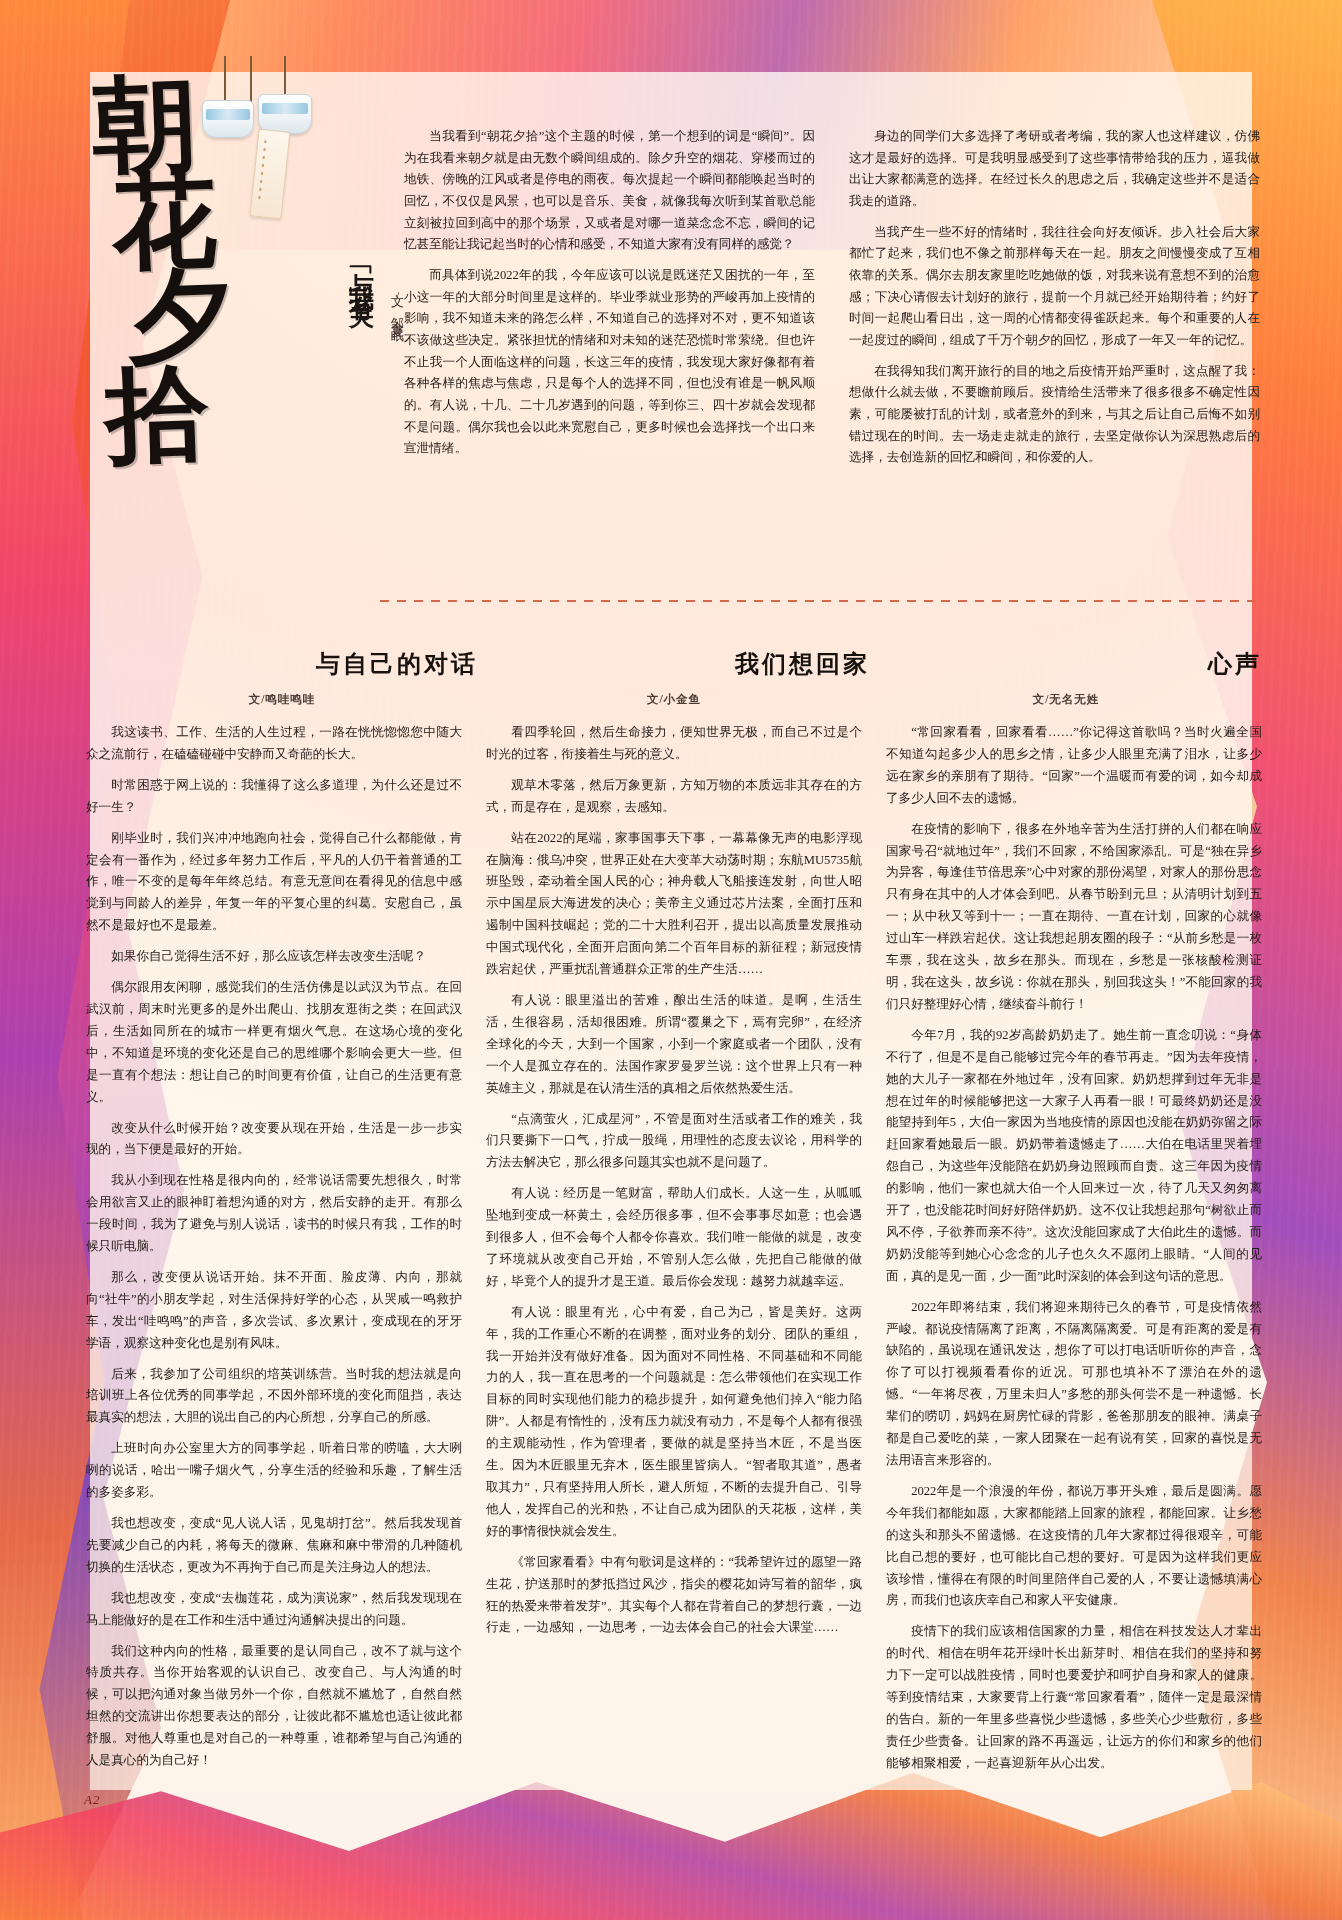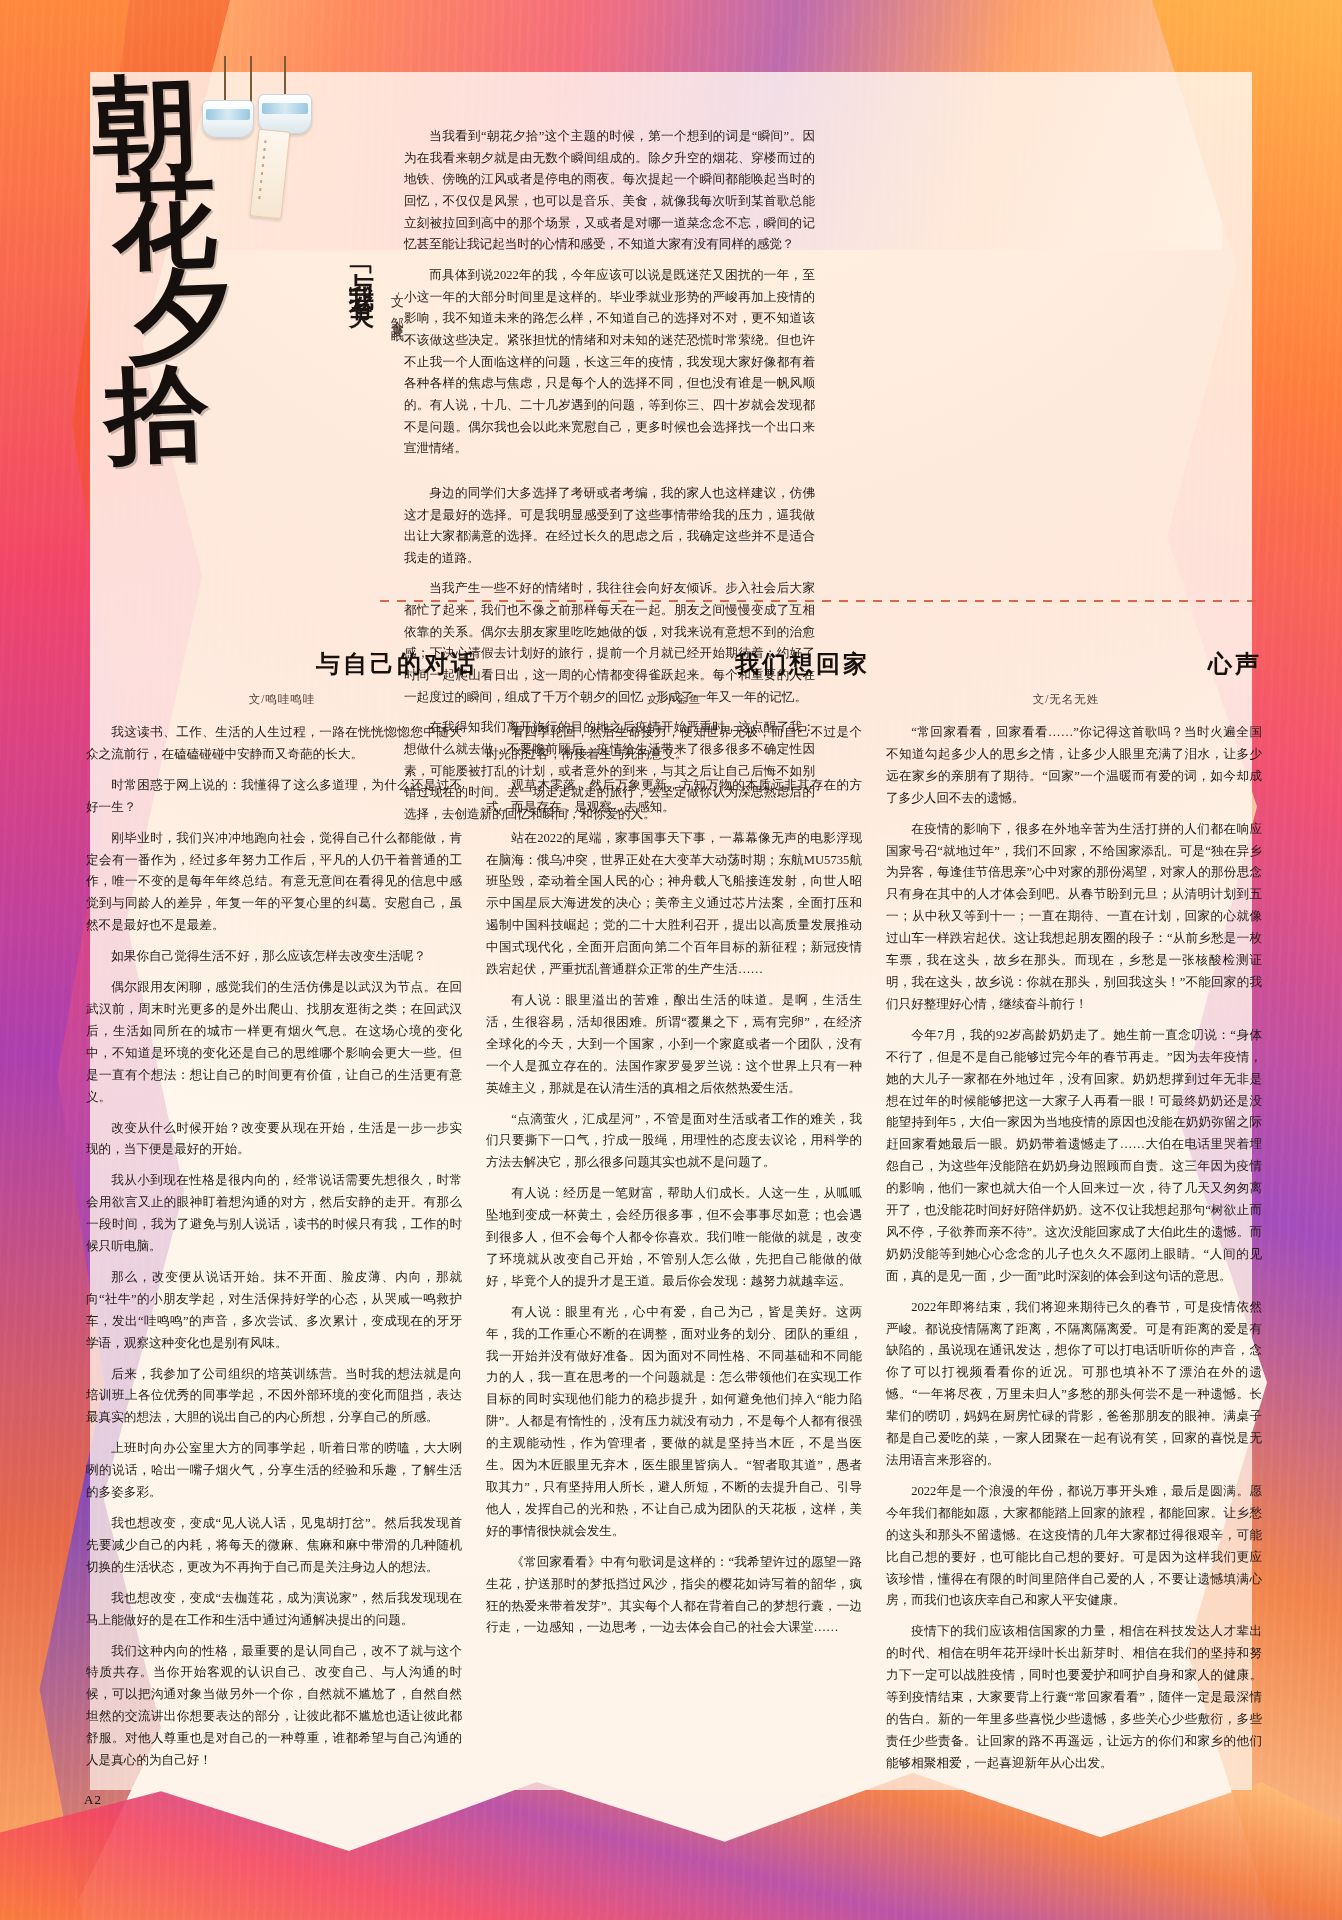--- a/index.html
+++ b/index.html
@@ -90,43 +90,43 @@
     background:linear-gradient(90deg,#79b7d8,#cfe6f2,#79b7d8);opacity:.75;border-radius:2px;}
   .ribbon{position:absolute;left:66px;top:74px;width:30px;height:86px;
     background:linear-gradient(180deg,#fdf6ec,#f6e6d2);
     border:1px solid #e4cdae;border-radius:3px;transform:rotate(6deg);
     box-shadow:0 2px 3px rgba(0,0,0,.12);}
   .ribbon:after{content:"";position:absolute;left:6px;top:10px;width:2px;height:60px;
     background:repeating-linear-gradient(180deg,#c9a57c 0 3px,transparent 3px 8px);}
 
   
   .top-area{position:absolute;left:404px;top:126px;width:856px;}
-  .top-cols{display:flex;gap:14px;flex-direction:column;}
+  .top-cols{display:flex;gap:34px;}
   .top-col{width:411px;}
   .top-col p{margin:0 0 9px 0;text-indent:2em;
     font-size:12.6px;line-height:1.72;color:#221b17;text-align:justify;}
 
   
   .divider{position:absolute;left:380px;right:80px;top:600px;height:2px;
     background:repeating-linear-gradient(90deg,#d4694a 0 9px,transparent 9px 17px);}
 
   
   .heads{position:absolute;left:86px;right:80px;top:648px;display:flex;}
   .head-cell{flex:1;text-align:center;}
   .head-cell h2{margin:0;font-size:24px;font-weight:700;color:#17110e;letter-spacing:3px;text-align:right;}
-  .head-cell .by{margin-top:12px;font-size:11.5px;color:#4a3c36;letter-spacing:1px;}
+  .head-cell .by{margin-top:12px;font-size:11.5px;color:#4a3c36;letter-spacing:1px;font-weight:bold;}
 
   
   .main-cols{position:absolute;left:86px;right:80px;top:722px;display:flex;gap:24px;}
   .col{flex:1;}
   .col p{margin:0 0 9px 0;text-indent:2em;
     font-size:12.6px;line-height:1.74;color:#221b17;text-align:justify;}
 
   
-  .pageno{position:absolute;left:84px;bottom:112px;font-size:13px;color:#000000;letter-spacing:1px;}
+  .pageno{position:absolute;left:84px;bottom:112px;font-size:13px;color:#7f1d1d;letter-spacing:1px;font-style:italic;}
 </style>
 </head>
 <body>
 
 <div class="bg">
   <div class="bg-base"></div>
   <div class="bg-top-streaks"></div>
   <div class="bg-left"></div>
   <div class="bg-left2"></div>
   <div class="bg-right"></div>

